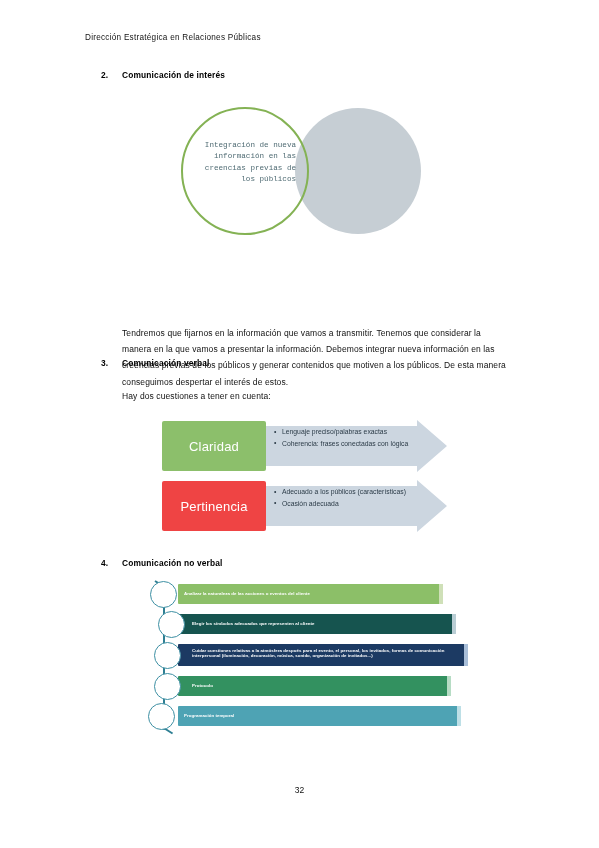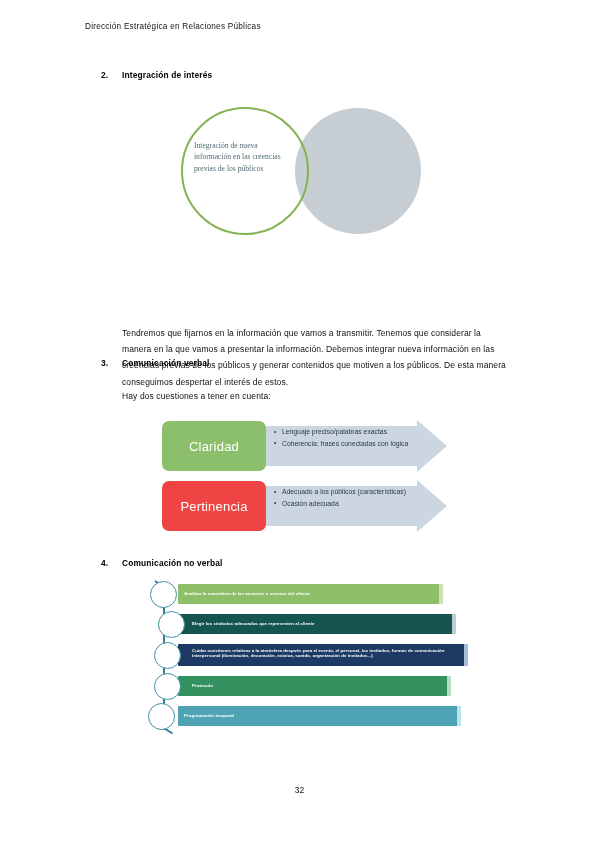--- a/index.html
+++ b/index.html
@@ -19,21 +19,21 @@
   .page {
     position: absolute;
     inset: 0;
     background: #ffffff;
   }
 
   
   .doc-header {
     position: absolute;
     left: 85px;
-    top: 22px;
+    top: 33px;
     font-size: 8.2px;
     letter-spacing: 0.25px;
     color: #141414;
     white-space: nowrap;
   }
 
   
   .section-heading {
     position: absolute;
     left: 101px;
@@ -83,25 +83,25 @@
     top: 7px;
     width: 128px;
     height: 128px;
     border-radius: 50%;
     border: 2.4px solid #84b254;
     background: transparent;
     box-sizing: border-box;
   }
   .venn-text {
     position: absolute;
-    font-family: Liberation Serif, serif;
+    font-family: Liberation Mono, monospace;
     font-size: 7.6px;
     line-height: 11.4px;
     color: #4f6b73;
-    text-align: left;
+    text-align: right;
   }
   .venn-text.left {
     left: 34px;
     top: 40px;
     width: 102px;
   }
   .venn-text.right {
     left: 150px;
     top: 44px;
     width: 98px;
@@ -135,21 +135,21 @@
     clip-path: polygon(0 6px, calc(100% - 30px) 6px, calc(100% - 30px) 0,
                        100% 26px, calc(100% - 30px) 52px,
                        calc(100% - 30px) 46px, 0 46px);
   }
   .arrow-label {
     position: absolute;
     left: 0;
     top: 1px;
     width: 104px;
     height: 50px;
-    border-radius: 7px;
+    border-radius: 2px;
     display: flex;
     align-items: center;
     justify-content: center;
     color: #ffffff;
     font-size: 13px;
     letter-spacing: 0.2px;
   }
   .arrow-label.green { background: #8cbf6b; }
   .arrow-label.teal  { background: #ef4444; }
 
@@ -257,21 +257,21 @@
   }
 </style>
 </head>
 <body>
 
 <div class="page">
 
   <div class="doc-header">Dirección Estratégica en Relaciones Públicas</div>
 
   <div class="section-heading" style="top:70px;">
-    <span class="num">2.</span><span>Integración de interés</span>
+    <span class="num">2.</span><span>Comunicación de interés</span>
   </div>
 
   <div class="venn">
     <div class="venn-circle-gray"></div>
     <div class="venn-circle-green"></div>
     <div class="venn-text left">Integración de nueva información en las creencias previas de los públicos</div>
   </div>
 
   <div class="body-par" style="top:277px;margin-top:48px;">Tendremos que fijarnos en la información que vamos a transmitir. Tenemos que considerar la manera en la que vamos a presentar la información. Debemos integrar nueva información en las creencias previas de los públicos y generar contenidos que motiven a los públicos. De esta manera conseguimos despertar el interés de estos.</div>
 

